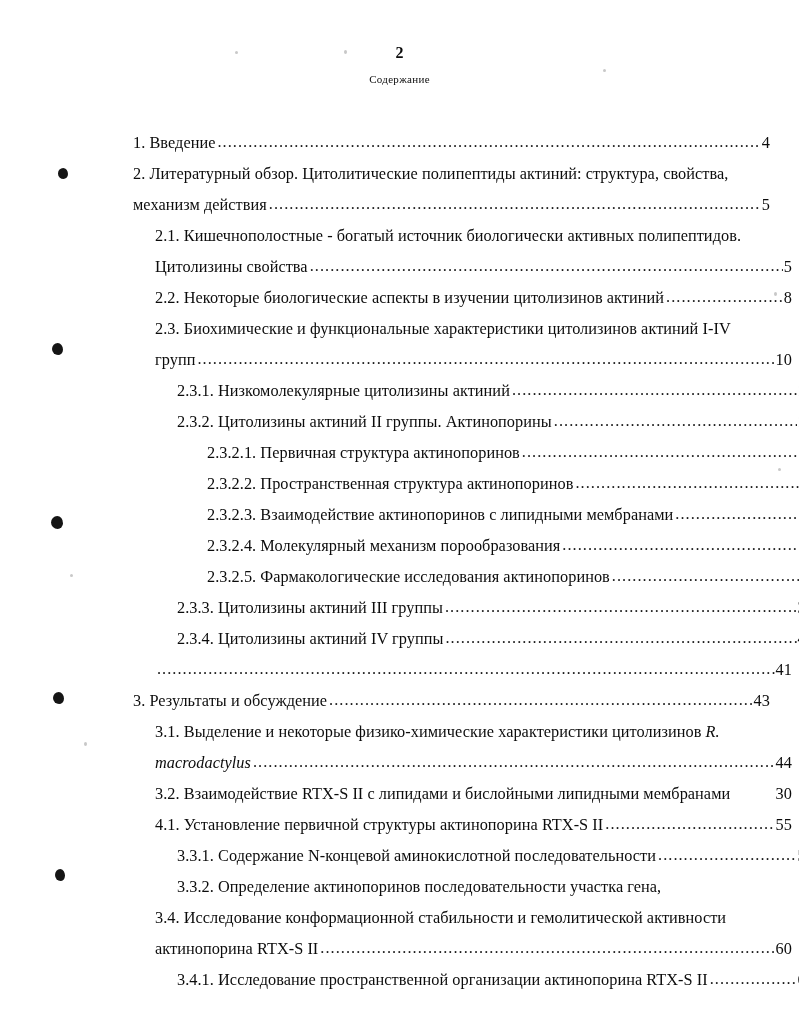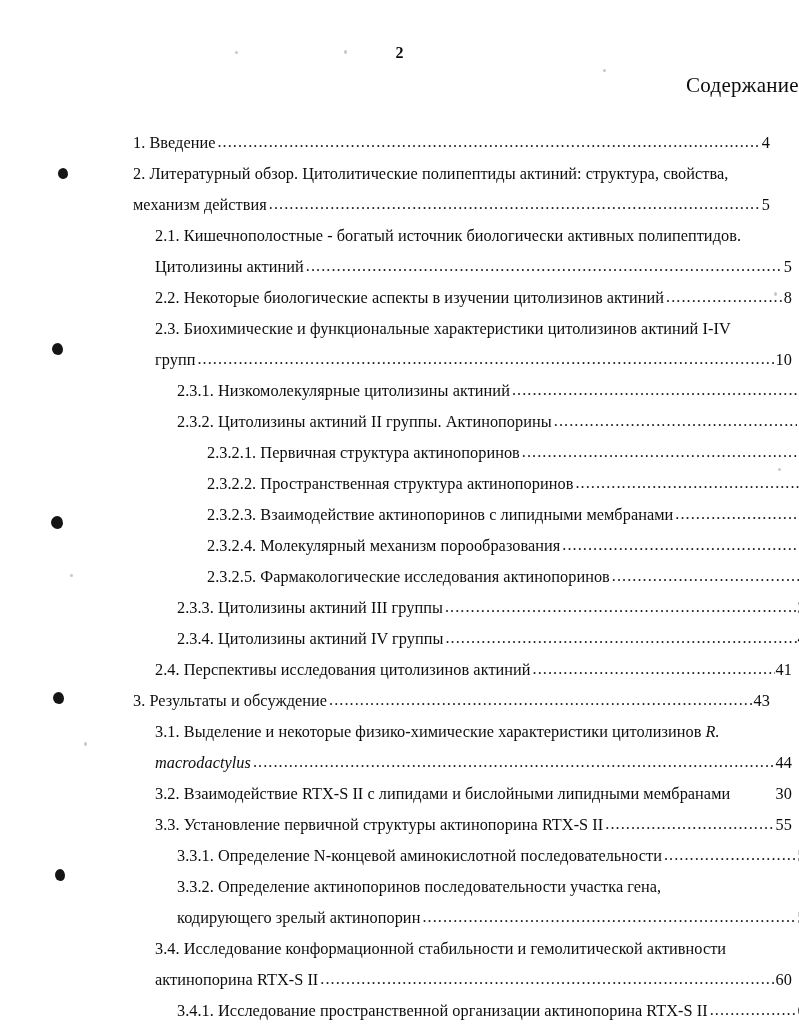--- a/index.html
+++ b/index.html
@@ -37,22 +37,22 @@
     text-align: center;
     font-size: 16px;
     font-weight: bold;
     letter-spacing: 0.2px;
   }
   .doc-title {
     position: absolute;
     top: 73px;
     left: 0;
     width: 799px;
-    text-align: right;
-    font-size: 21px;
+    text-align: center;
+    font-size: 11px;
     letter-spacing: 0.3px;
   }
 
   
   .toc {
     position: absolute;
     top: 127px;
     left: 133px;
     width: 637px;
   }
@@ -141,21 +141,21 @@
           <span class="pageno">5</span>
         </div>
       </div>
       <div class="toc-entry lvl-2">
         <div class="row">
           <span class="label">2.1. Кишечнополостные - богатый источник биологически активных полипептидов.</span>
         </div>
       </div>
       <div class="toc-entry lvl-2 cont">
         <div class="row">
-          <span class="label">Цитолизины актиний</span>
+          <span class="label">Цитолизины свойства</span>
           <span class="leader"></span>
           <span class="pageno">5</span>
         </div>
       </div>
       <div class="toc-entry lvl-2">
         <div class="row">
           <span class="label">2.2. Некоторые биологические аспекты в изучении цитолизинов актиний</span>
           <span class="leader"></span>
           <span class="pageno">8</span>
         </div>
@@ -225,21 +225,20 @@
       </div>
       <div class="toc-entry lvl-3">
         <div class="row">
           <span class="label">2.3.4. Цитолизины актиний IV группы</span>
           <span class="leader"></span>
           <span class="pageno">40</span>
         </div>
       </div>
       <div class="toc-entry lvl-2">
         <div class="row">
-          <span class="label">2.4. Перспективы исследования цитолизинов актиний</span>
           <span class="leader"></span>
           <span class="pageno">41</span>
         </div>
       </div>
       <div class="toc-entry lvl-1">
         <div class="row">
           <span class="label">3. Результаты и обсуждение</span>
           <span class="leader"></span>
           <span class="pageno">43</span>
         </div>
@@ -258,44 +257,37 @@
       </div>
       <div class="toc-entry lvl-2">
         <div class="row">
           <span class="label">3.2. Взаимодействие RTX-S II с липидами и бислойными липидными мембранами</span>
           <span style="flex: 1 1 auto;"></span>
           <span class="pageno">30</span>
         </div>
       </div>
       <div class="toc-entry lvl-2">
         <div class="row">
-          <span class="label">3.3. Установление первичной структуры актинопорина RTX-S II</span>
+          <span class="label">4.1. Установление первичной структуры актинопорина RTX-S II</span>
           <span class="leader"></span>
           <span class="pageno">55</span>
         </div>
       </div>
       <div class="toc-entry lvl-3">
         <div class="row">
-          <span class="label">3.3.1. Определение N-концевой аминокислотной последовательности</span>
+          <span class="label">3.3.1. Содержание N-концевой аминокислотной последовательности</span>
           <span class="leader"></span>
           <span class="pageno">55</span>
         </div>
       </div>
       <div class="toc-entry lvl-3">
         <div class="row">
           <span class="label">3.3.2. Определение актинопоринов последовательности участка гена,</span>
         </div>
       </div>
-      <div class="toc-entry lvl-3 cont">
-        <div class="row">
-          <span class="label">кодирующего зрелый актинопорин</span>
-          <span class="leader"></span>
-          <span class="pageno">56</span>
-        </div>
-      </div>
       <div class="toc-entry lvl-2">
         <div class="row">
           <span class="label">3.4. Исследование конформационной стабильности и гемолитической активности</span>
         </div>
       </div>
       <div class="toc-entry lvl-2 cont">
         <div class="row">
           <span class="label">актинопорина RTX-S II</span>
           <span class="leader"></span>
           <span class="pageno">60</span>

